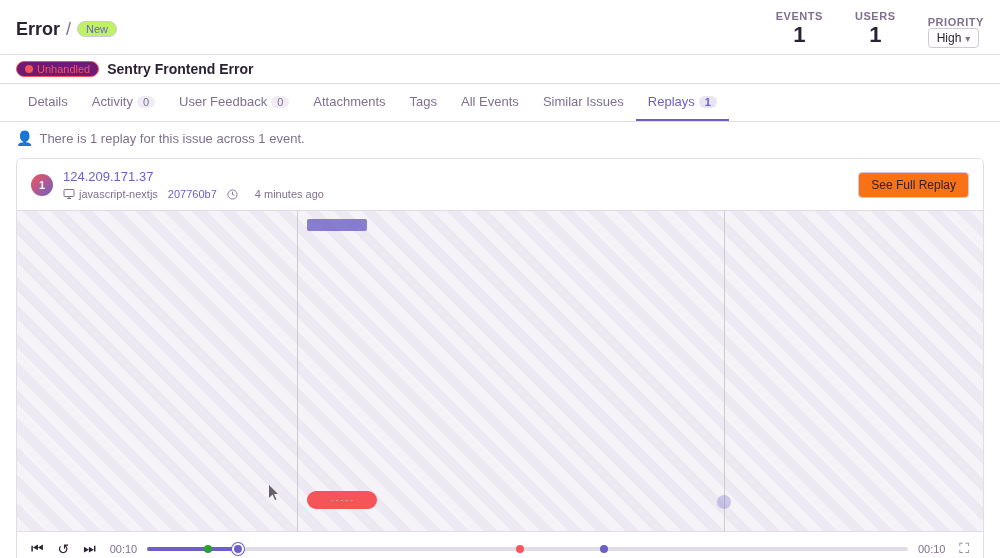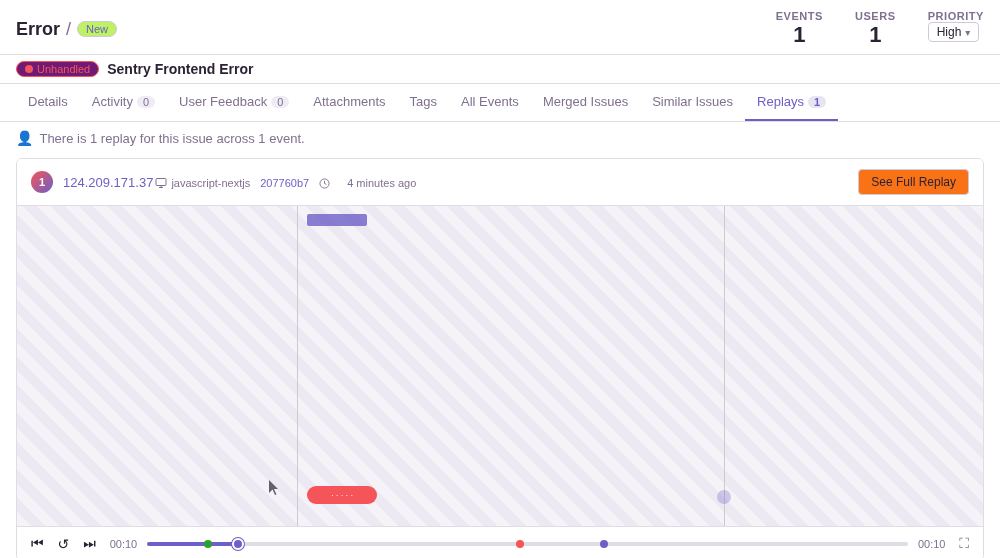--- a/index.html
+++ b/index.html
@@ -40,21 +40,21 @@
       border: 1px solid #d0c8da;
       color: #6c5fc7;
       border-radius: 20px;
       padding: 1px 8px;
       font-size: 11px;
       font-weight: 500;
     }
     .meta-stats {
       display: flex;
       gap: 32px;
-      align-items: flex-start;
+      align-items: flex-end;
     }
     .stat-item {
       text-align: center;
     }
     .stat-label {
       font-size: 11px;
       color: #80708f;
       text-transform: uppercase;
       letter-spacing: 0.05em;
       font-weight: 600;
@@ -383,21 +383,21 @@
       background: none;
       border: none;
       cursor: pointer;
       color: #80708f;
       font-size: 14px;
       padding: 2px 4px;
     }
 
     .user-details-row {
       display: flex;
-      flex-direction: row;
+      flex-direction: column;
       gap: 2px;
     }
   </style>
 </head>
 <body>
 
 <div class="top-header">
   <div class="breadcrumb">
     <span class="breadcrumb-error">Error</span>
     <span class="breadcrumb-sep">/</span>
@@ -445,23 +445,20 @@
     <span class="tab-count-gray">0</span>
   </div>
   <div class="nav-tab">
     <span>Attachments</span>
   </div>
   <div class="nav-tab">
     <span>Tags</span>
   </div>
   <div class="nav-tab">
     <span>All Events</span>
-  </div>
-  <div class="nav-tab">
-    <span>Merged Issues</span>
   </div>
   <div class="nav-tab">
     <span>Similar Issues</span>
   </div>
   <div class="nav-tab active">
     <span>Replays</span>
     <span class="tab-count">1</span>
   </div>
 </div>
 

